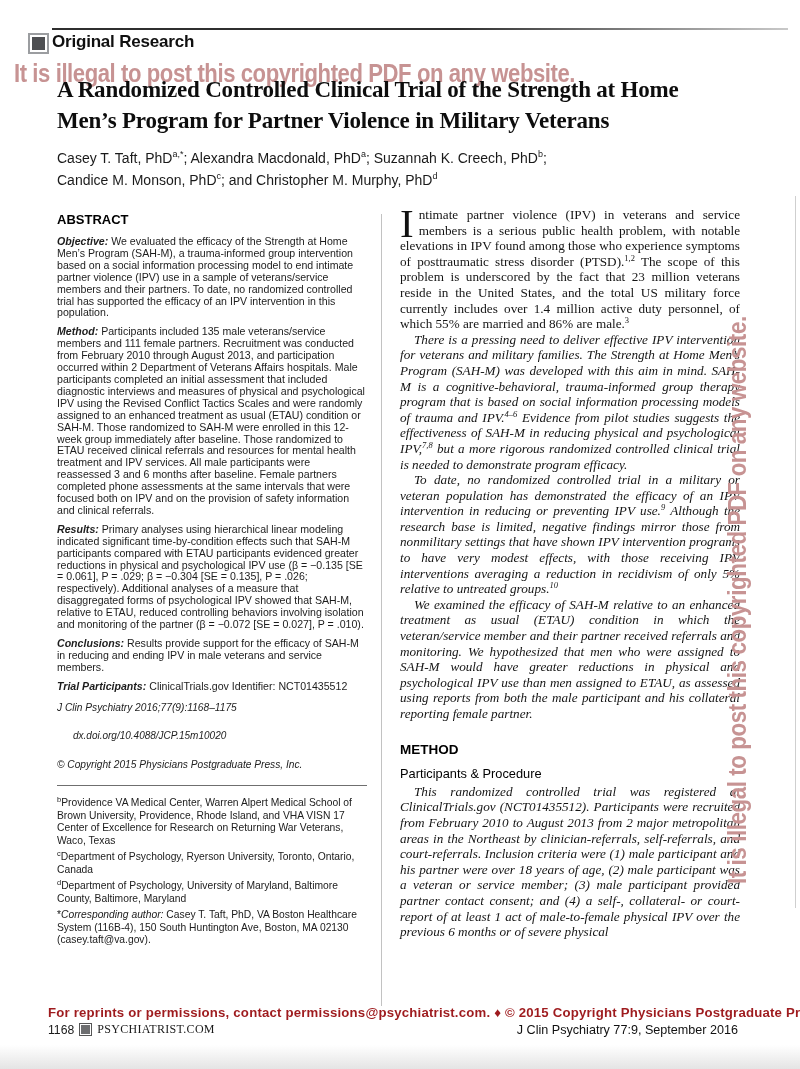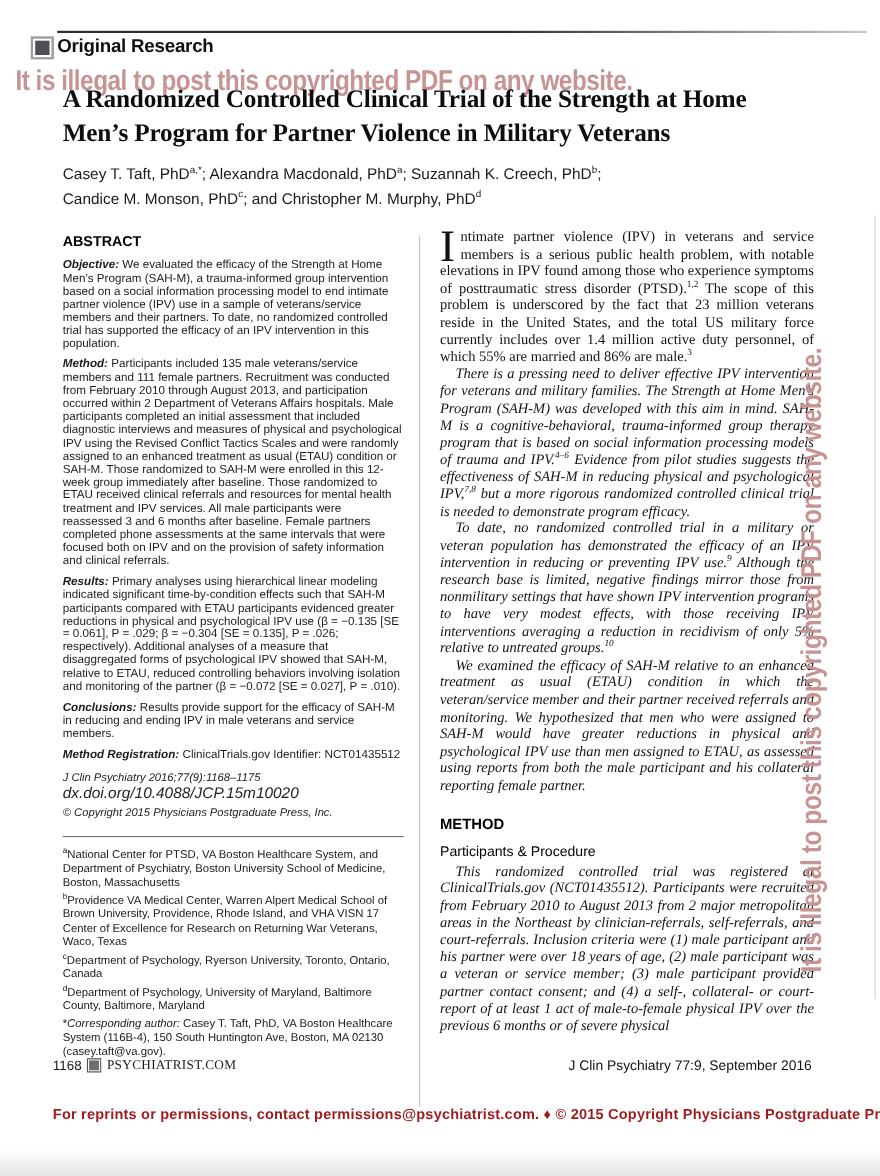--- a/index.html
+++ b/index.html
@@ -27,21 +27,21 @@
            font-weight:bold; color:#0d0d0d; letter-spacing:-0.2px; }
   .authors { position:absolute; left:57px; top:147px; font-size:14px; line-height:22px; color:#1a1a1a; }
   .authors sup { font-size:9px; line-height:0; }
 
   
   .left-col { position:absolute; left:57px; top:212px; width:310px; }
   .abs-head { font-weight:bold; font-size:13px; color:#000; margin:0 0 9px 0; }
   .abs { margin:0 0 7px 0; font-size:10.6px; line-height:11.9px; color:#1c1c1c; }
   .abs .lead { font-weight:bold; font-style:italic; }
   .cite { margin:9px 0 0 0; font-size:10.2px; line-height:12.8px; font-style:italic; color:#222; }
-  .cite.doi { margin:0; font-size:14px; }
+  .cite.doi { margin:16px; font-size:10px; }
   .cite.copy { margin:7px 0 0 0; }
   .aff-rule { border:none; border-top:1px solid #6f6f6f; margin:13px 0 11px 0; }
   .aff { margin:0 0 4px 0; font-size:10.3px; line-height:12.5px; color:#202020; }
   .aff sup { font-size:7.5px; line-height:0; }
   .aff i { font-style:italic; }
 
   .col-divider { position:absolute; left:381px; top:214px; width:1px; height:792px; background:#c2c2c2; }
   .right-edge-line { position:absolute; left:795px; top:196px; width:1px; height:712px; background:#cfcfcf; }
 
   
@@ -54,21 +54,21 @@
   .dropcap { float:left; font-size:41px; line-height:30px; padding:1px 5px 0 0;
              font-family:"Liberation Serif",serif; color:#111; }
   .method-head { margin:20px 0 9px 0; font-family:"Liberation Sans",sans-serif;
                  font-size:13.5px; font-weight:bold; color:#000; text-align:left; }
   .method-sub { margin:0 0 2px 0; font-family:"Liberation Sans",sans-serif;
                 font-size:12.8px; font-weight:normal; color:#000; text-align:left; }
 
   
   .footer-red { position:absolute; left:48px; top:1005px; width:700px; font-size:13.2px;
                 font-weight:bold; color:var(--accent,#9e1b1e); white-space:nowrap; letter-spacing:0.2px; }
-  .footer-row { position:absolute; left:48px; right:62px; top:961px; display:flex;
+  .footer-row { position:absolute; left:48px; right:62px; top:1022px; display:flex;
                 justify-content:space-between; align-items:center; }
   .footer-left { display:flex; align-items:center; gap:6px; font-size:12.2px; color:#1a1a1a; }
   .site-icon { width:9px; height:9px; background:#6d6e70; border:1px solid #fff; outline:1px solid #555; }
   .site { font-family:"Liberation Serif",serif; font-size:12px; letter-spacing:0.3px;text-align:center; }
   .footer-right { font-size:12.6px; color:#111; }
 
   .bottom-band { position:absolute; left:0; right:0; bottom:0; height:24px;
                  background:linear-gradient(to bottom,#ffffff,#e4e4e4); }
 </style>
 </head>
@@ -91,29 +91,28 @@
     <div>Candice M. Monson, PhD<sup>c</sup>; and Christopher M. Murphy, PhD<sup>d</sup></div>
   </div>
 
   <div class="left-col">
     <div class="abs-head">ABSTRACT</div>
 
     <p class="abs"><b class="lead">Objective:</b> <span>We evaluated the efficacy of the Strength at Home Men’s Program (SAH-M), a trauma-informed group intervention based on a social information processing model to end intimate partner violence (IPV) use in a sample of veterans/service members and their partners. To date, no randomized controlled trial has supported the efficacy of an IPV intervention in this population.</span></p>
     <p class="abs"><b class="lead">Method:</b> <span>Participants included 135 male veterans/service members and 111 female partners. Recruitment was conducted from February 2010 through August 2013, and participation occurred within 2 Department of Veterans Affairs hospitals. Male participants completed an initial assessment that included diagnostic interviews and measures of physical and psychological IPV using the Revised Conflict Tactics Scales and were randomly assigned to an enhanced treatment as usual (ETAU) condition or SAH-M. Those randomized to SAH-M were enrolled in this 12-week group immediately after baseline. Those randomized to ETAU received clinical referrals and resources for mental health treatment and IPV services. All male participants were reassessed 3 and 6 months after baseline. Female partners completed phone assessments at the same intervals that were focused both on IPV and on the provision of safety information and clinical referrals.</span></p>
     <p class="abs"><b class="lead">Results:</b> <span>Primary analyses using hierarchical linear modeling indicated significant time-by-condition effects such that SAH-M participants compared with ETAU participants evidenced greater reductions in physical and psychological IPV use (β = −0.135 [SE = 0.061], P = .029; β = −0.304 [SE = 0.135], P = .026; respectively). Additional analyses of a measure that disaggregated forms of psychological IPV showed that SAH-M, relative to ETAU, reduced controlling behaviors involving isolation and monitoring of the partner (β = −0.072 [SE = 0.027], P = .010).</span></p>
     <p class="abs"><b class="lead">Conclusions:</b> <span>Results provide support for the efficacy of SAH-M in reducing and ending IPV in male veterans and service members.</span></p>
-    <p class="abs"><b class="lead">Method Registration:</b> <span>ClinicalTrials.gov Identifier: NCT01435512</span></p>
+    <p class="abs"><b class="lead">Trial Participants:</b> <span>ClinicalTrials.gov Identifier: NCT01435512</span></p>
 
     <p class="cite">J Clin Psychiatry 2016;77(9):1168–1175</p>
     <p class="cite doi">dx.doi.org/10.4088/JCP.15m10020</p>
     <p class="cite copy">© Copyright 2015 Physicians Postgraduate Press, Inc.</p>
 
     <hr class="aff-rule">
 
-    <p class="aff"><sup>a</sup>National Center for PTSD, VA Boston Healthcare System, and Department of Psychiatry, Boston University School of Medicine, Boston, Massachusetts</p>
     <p class="aff"><sup>b</sup>Providence VA Medical Center, Warren Alpert Medical School of Brown University, Providence, Rhode Island, and VHA VISN 17 Center of Excellence for Research on Returning War Veterans, Waco, Texas</p>
     <p class="aff"><sup>c</sup>Department of Psychology, Ryerson University, Toronto, Ontario, Canada</p>
     <p class="aff"><sup>d</sup>Department of Psychology, University of Maryland, Baltimore County, Baltimore, Maryland</p>
     <p class="aff">*<i>Corresponding author:</i> Casey T. Taft, PhD, VA Boston Healthcare System (116B-4), 150 South Huntington Ave, Boston, MA 02130 (casey.taft@va.gov).</p>
   </div>
 
   <div class="col-divider"></div>
 
   <div class="right-col">
     <p class="body-p"><span class="dropcap">I</span><span>ntimate partner violence (IPV) in veterans and service members is a serious public health problem, with notable elevations in IPV found among those who experience symptoms of posttraumatic stress disorder (PTSD).<sup>1,2</sup> The scope of this problem is underscored by the fact that 23 million veterans reside in the United States, and the total US military force currently includes over 1.4 million active duty personnel, of which 55% are married and 86% are male.<sup>3</sup></span></p>

